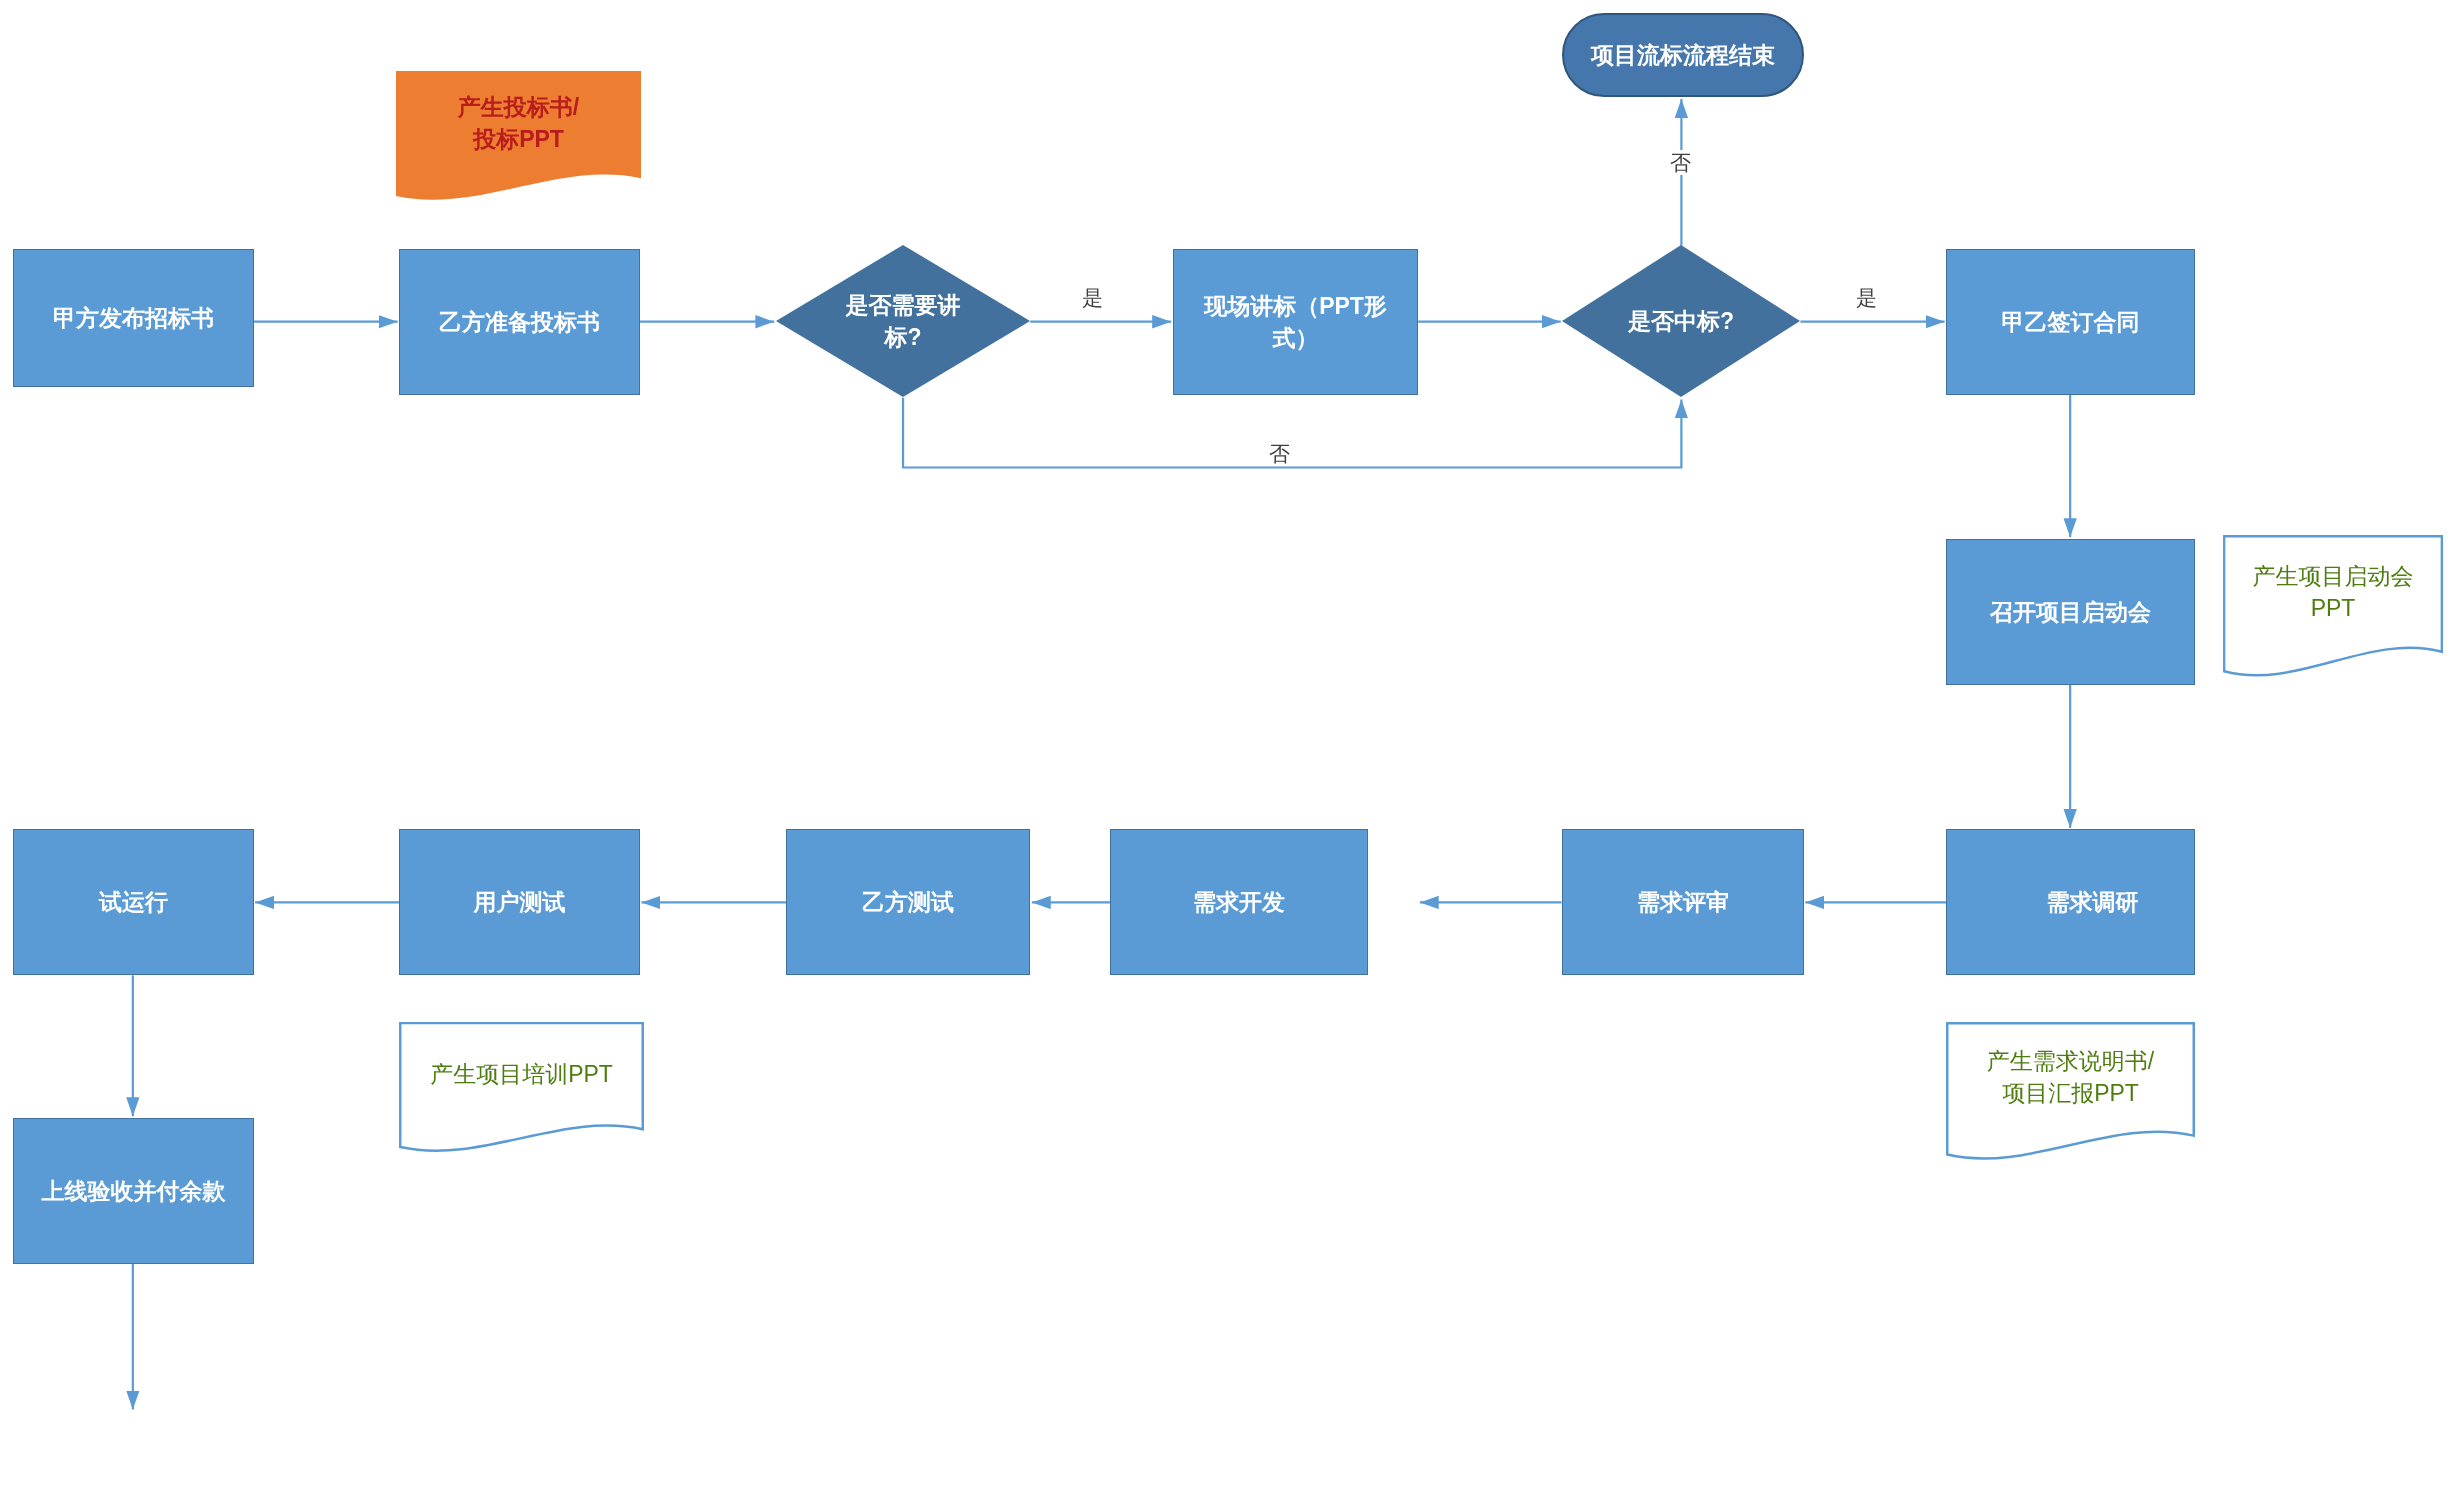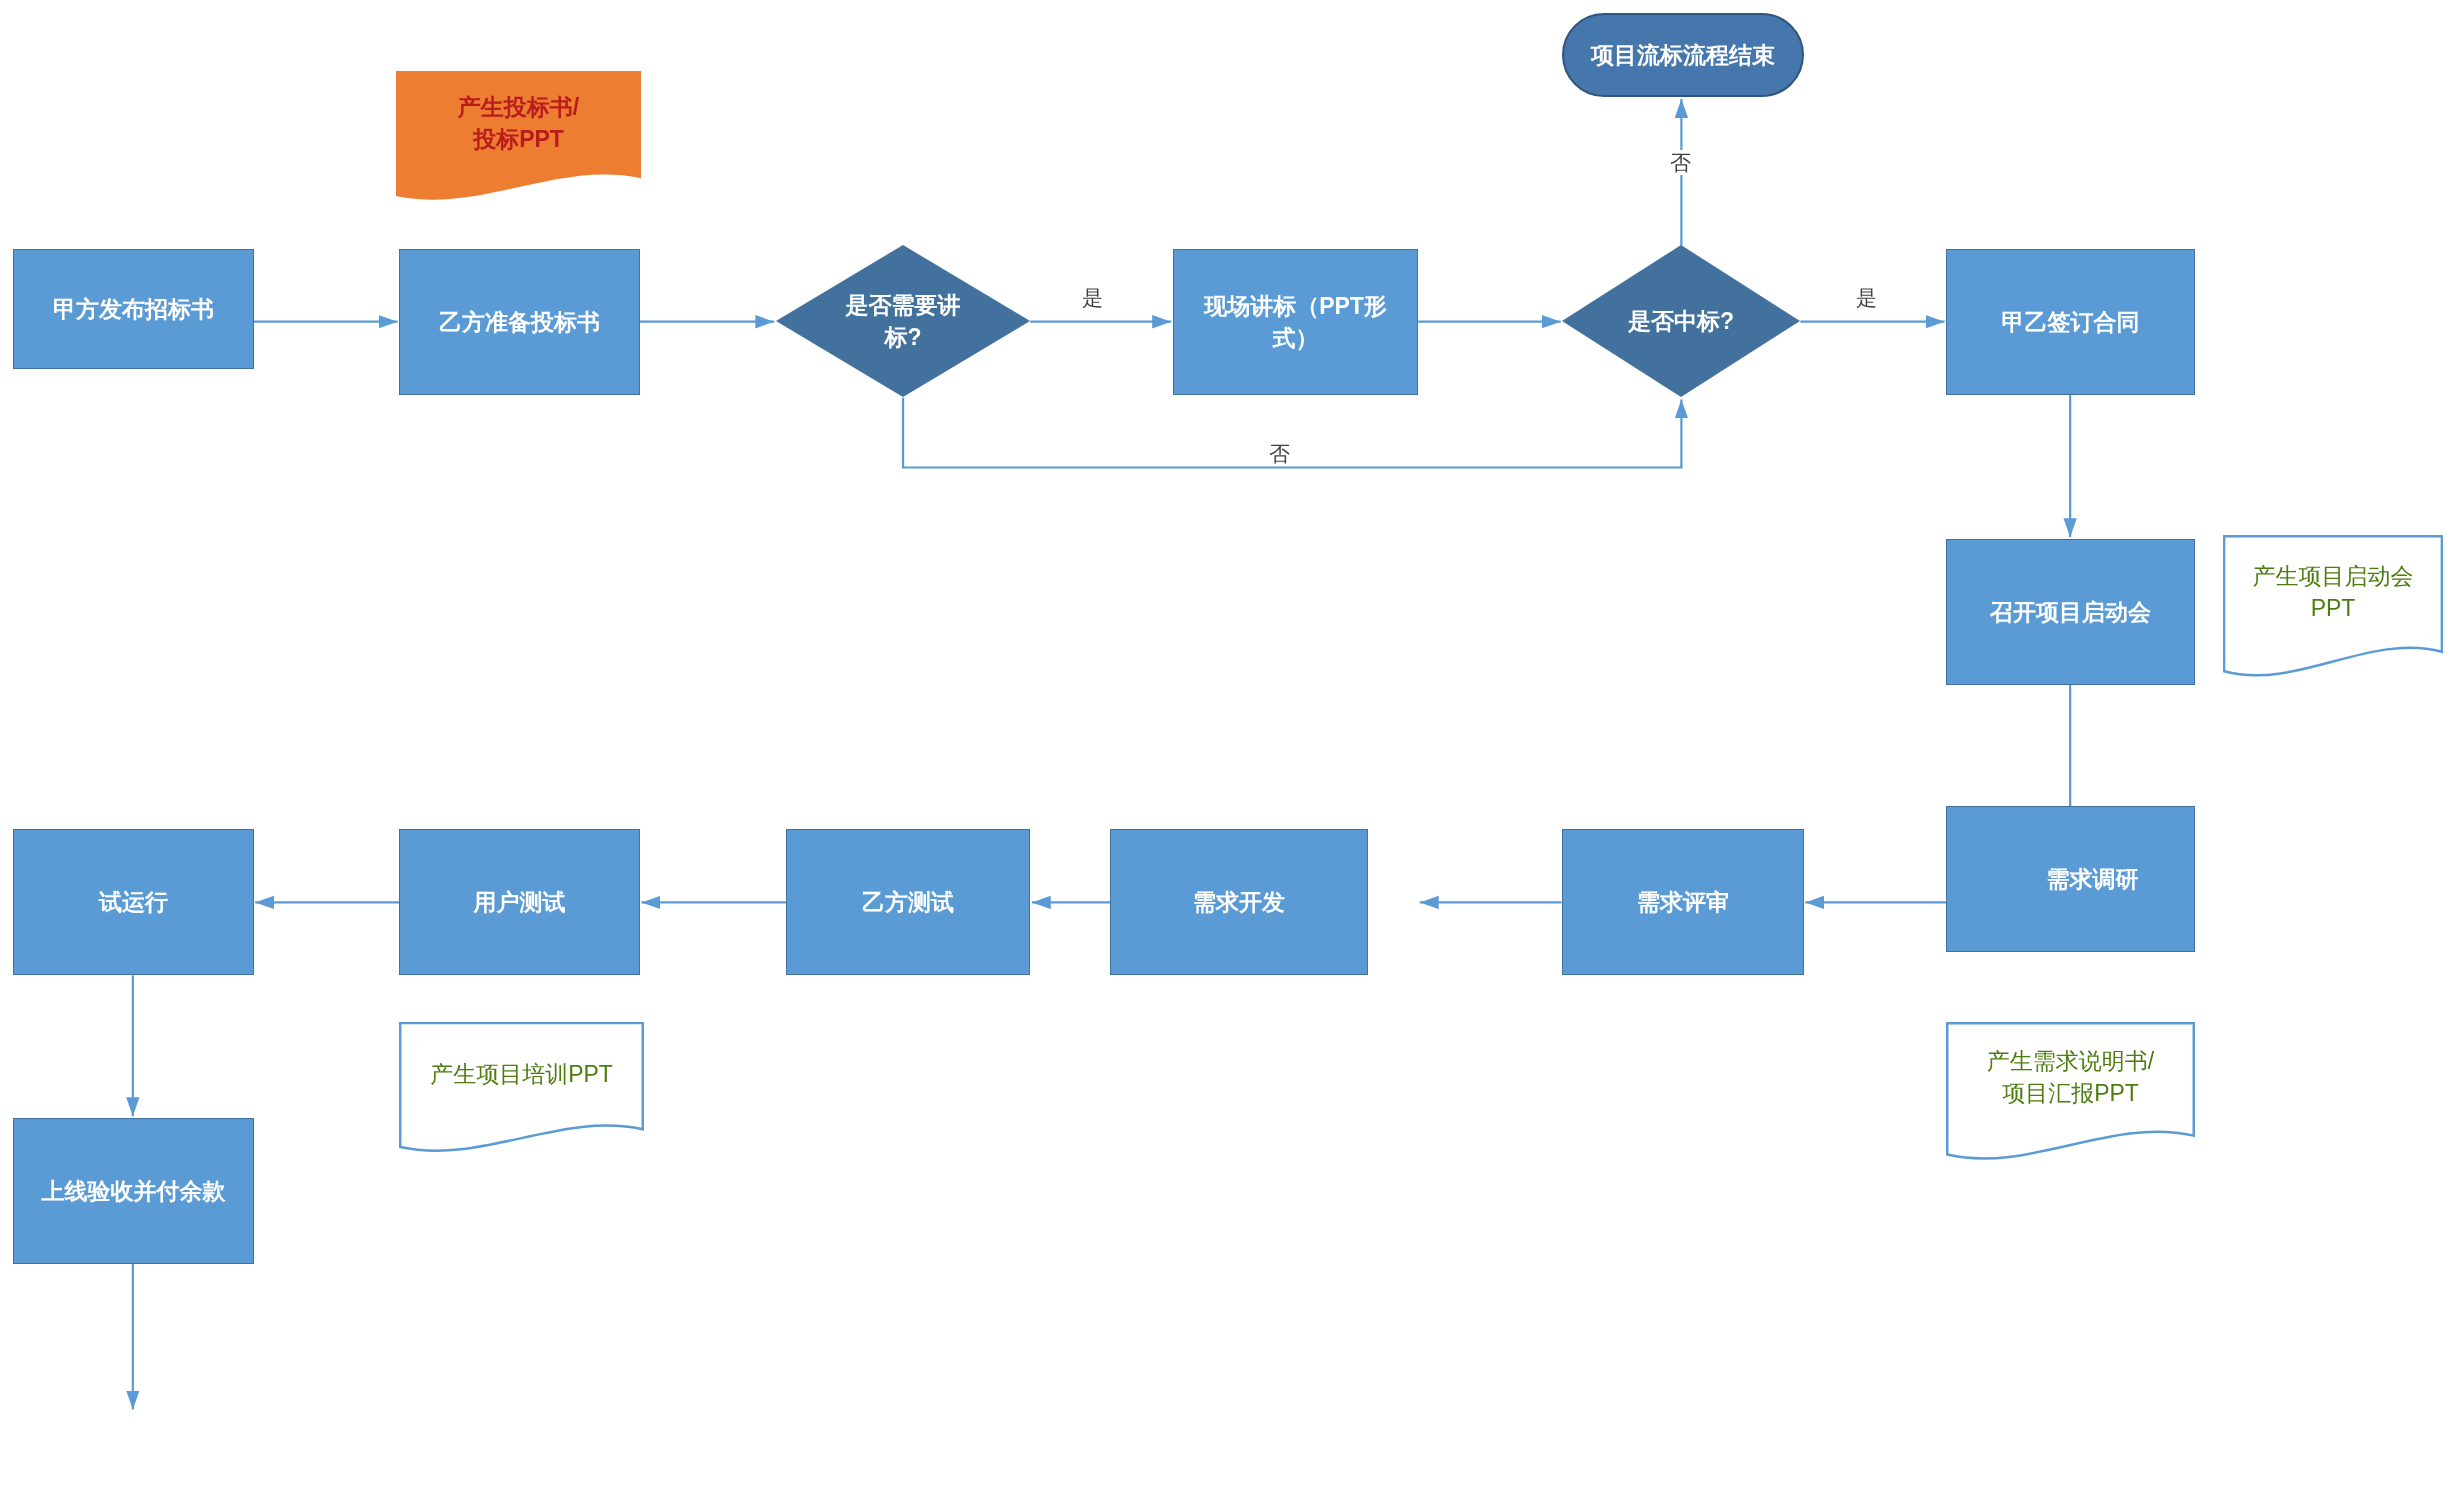--- a/index.html
+++ b/index.html
@@ -69,21 +69,21 @@
     <path class="connector" d="M493,1114 H315" marker-end="url(#arrowhead)"></path>
     <path class="connector" d="M164,1204 V1378" marker-end="url(#arrowhead)"></path>
     <path class="connector" d="M164,1560 V1740" marker-end="url(#arrowhead)"></path>
   </svg>
 
   <div class="edge-label" style="left:1077px; top:285px;">是</div>
   <div class="edge-label" style="left:1264px; top:441px;">否</div>
   <div class="edge-label" style="left:1851px; top:285px;">是</div>
   <div class="edge-label" style="left:1665px; top:150px;">否</div>
 
-  <div class="node process" style="left:13px; top:249px; width:241px; height:120px;">
+  <div class="node process" style="left:13px; top:249px; width:241px; height:138px;">
     <span>甲方发布招标书</span>
   </div>
 
   <div class="node doc doc-orange" style="left:396px; top:71px; width:245px; height:134px;">
     <svg class="doc-shape" viewBox="0 0 100 60" preserveAspectRatio="none">
       <path d="M0,0 H100 V48 C66,40 34,64 0,56 Z" fill="#ED7D31" stroke="none"></path>
     </svg>
     <div class="doc-label">产生投标书/
 投标PPT</div>
   </div>
@@ -117,21 +117,21 @@
   </div>
 
   <div class="node doc doc-white" style="left:2223px; top:535px; width:220px; height:146px;">
     <svg class="doc-shape" viewBox="0 0 100 60" preserveAspectRatio="none">
       <path d="M0.5,0.5 H99.5 V48 C66,40 34,64 0.5,56 Z" fill="#FFFFFF" stroke="#5B9BD5" stroke-width="2.5" vector-effect="non-scaling-stroke"></path>
     </svg>
     <div class="doc-label">产生项目启动会
 PPT</div>
   </div>
 
-  <div class="node process" style="left:1946px; top:806px; width:249px; height:146px;padding-left:44px;">
+  <div class="node process" style="left:1946px; top:829px; width:249px; height:146px;padding-left:44px;">
     <span>需求调研</span>
   </div>
 
   <div class="node doc doc-white" style="left:1946px; top:1022px; width:249px; height:142px;">
     <svg class="doc-shape" viewBox="0 0 100 60" preserveAspectRatio="none">
       <path d="M0.5,0.5 H99.5 V48 C66,40 34,64 0.5,56 Z" fill="#FFFFFF" stroke="#5B9BD5" stroke-width="2.5" vector-effect="non-scaling-stroke"></path>
     </svg>
     <div class="doc-label">产生需求说明书/
 项目汇报PPT</div>
   </div>

